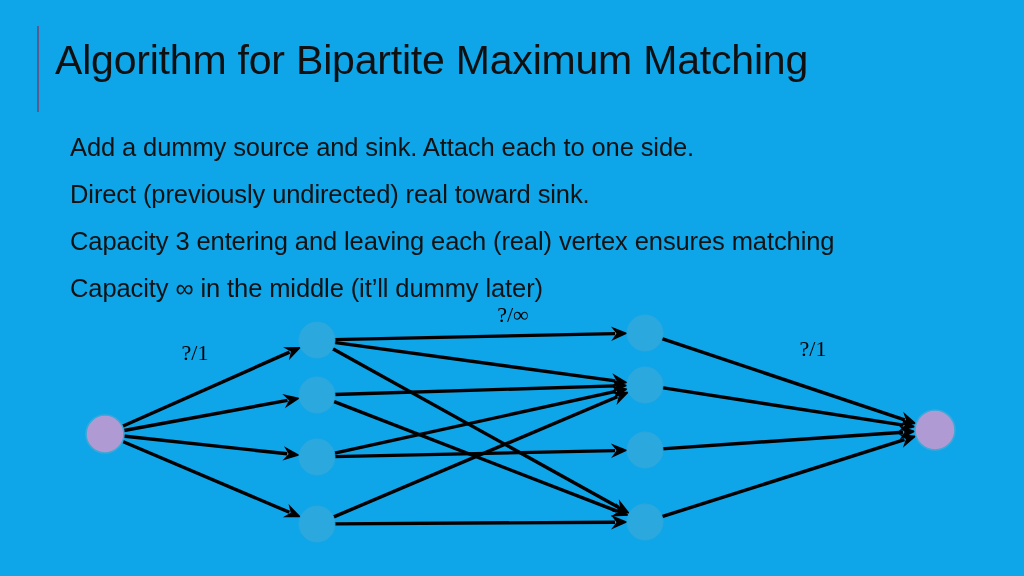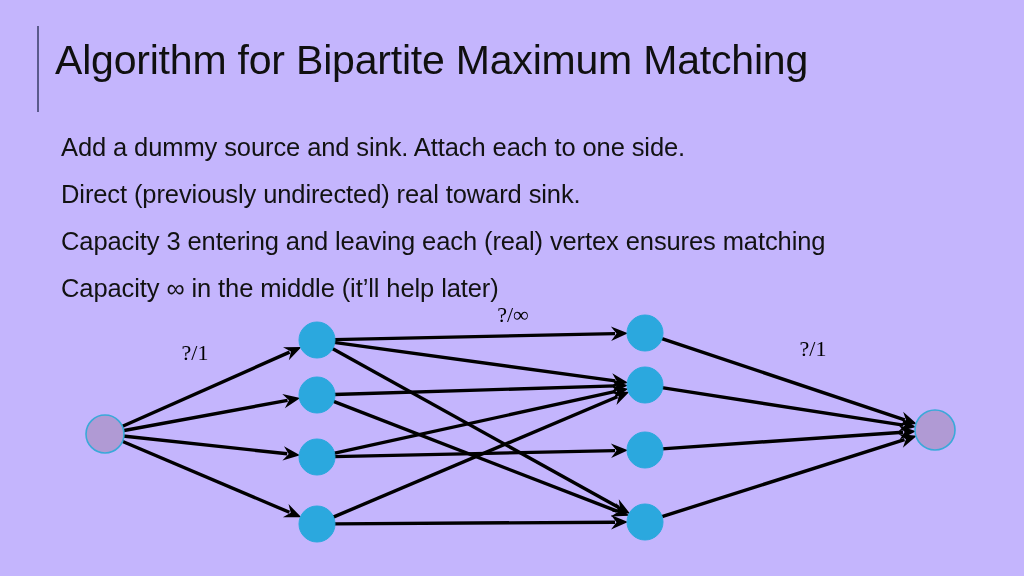--- a/index.html
+++ b/index.html
@@ -15,21 +15,21 @@
     color: #1a1a1a;
     overflow: hidden;
     position: relative;
   }
   #slide {
     position: absolute;
     left: 0;
     top: 0;
     width: 1024px;
     height: 576px;
-    background: #c4b5fd;
+    background: #0ea5e9;
   }
 
   
   #title-accent-bar {
     position: absolute;
     left: 37px;
     top: 26px;
     width: 2px;
     height: 86px;
     background: #5b5a8c;
@@ -44,21 +44,21 @@
     font-weight: 400;
     letter-spacing: -0.2px;
     color: #101010;
     white-space: nowrap;
     font-family: "Liberation Sans", sans-serif;
   }
 
   
   #body-text {
     position: absolute;
-    left: 61px;
+    left: 70px;
     top: 124px;
     width: 930px;
   }
   .body-line {
     font-size: 25.5px;
     line-height: 47px;
     font-weight: 400;
     color: #121212;
     white-space: nowrap;
     letter-spacing: -0.1px;
@@ -104,21 +104,21 @@
 <div id="slide">
 
   <div id="title-accent-bar"></div>
 
   <div id="slide-title">Algorithm for Bipartite Maximum Matching</div>
 
   <div id="body-text">
     <div class="body-line">Add a dummy source and sink. Attach each to one side.</div>
     <div class="body-line">Direct (previously undirected) real toward sink.</div>
     <div class="body-line">Capacity 3 entering and leaving each (real) vertex ensures matching</div>
-    <div class="body-line">Capacity ∞ in the middle (it’ll help later)</div>
+    <div class="body-line">Capacity ∞ in the middle (it’ll dummy later)</div>
   </div>
 
   <div id="diagram">
     <svg id="graph-svg" viewBox="0 0 1024 286" xmlns="http://www.w3.org/2000/svg">
       <g id="edge-layer">
           <g>
             <line x1="121.45500304847738" y1="136.70391374265625" x2="289.57499491920436" y2="62.16014376223958" class="edge-line"></line>
             <polygon points="301.46,56.89 288.84,70.36 290.95,61.55 283.00,57.20" fill="#000000"></polygon>
           </g>
           <g>

